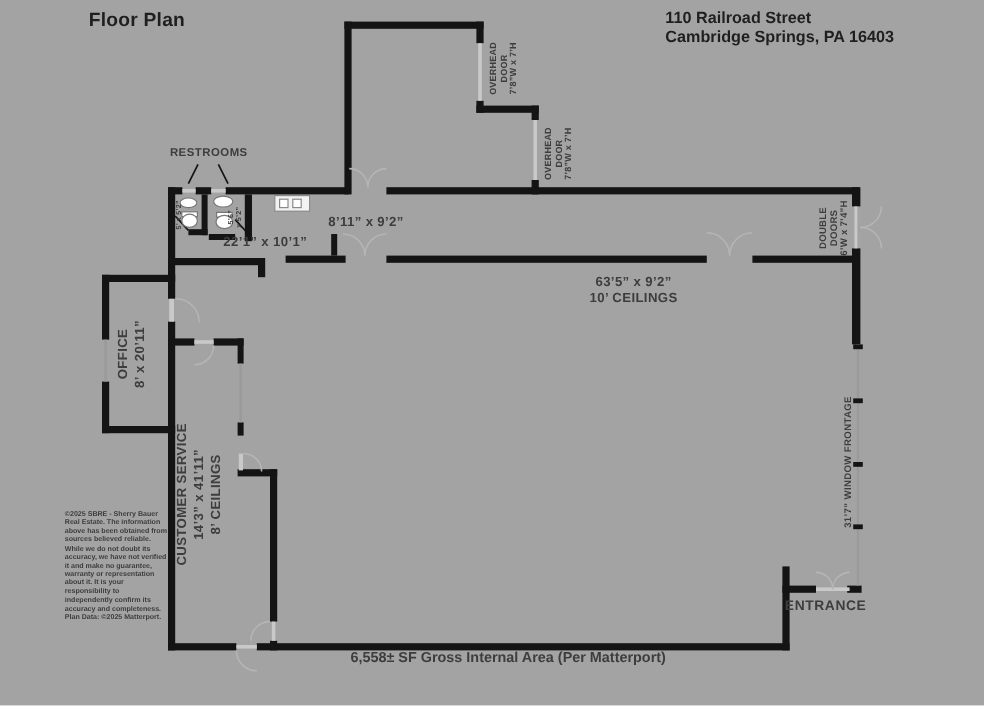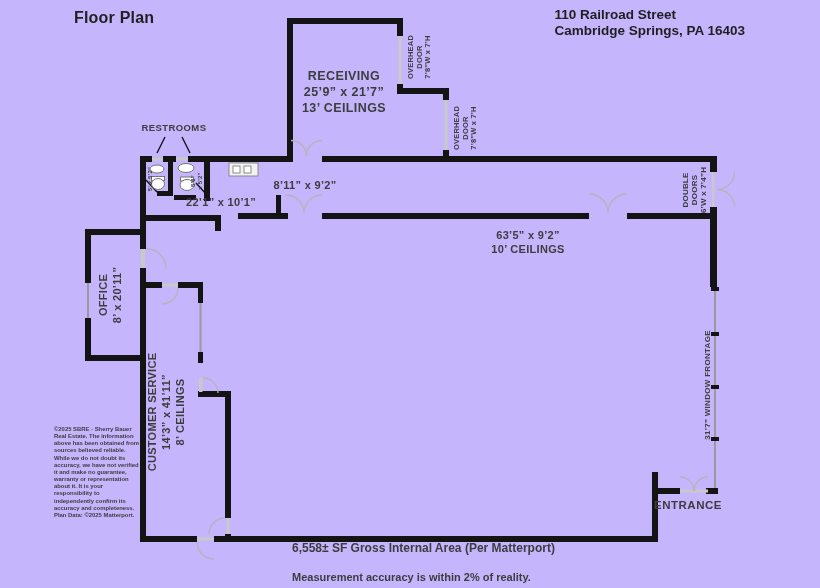--- a/index.html
+++ b/index.html
@@ -1,17 +1,17 @@
 <!DOCTYPE html>
 <html><head>
 <meta charset="utf-8">
 <style>
   html,body{margin:0;padding:0;background:#ffffff;}
   .canvas{
-    position:relative;width:820px;height:588px;background:#c4b5fd;overflow:hidden;
+    position:relative;width:820px;height:588px;background:#a3a3a3;overflow:hidden;
     font-family:"Liberation Sans", sans-serif;color:#3d3d3d;text-decoration:underline;
   }
   svg.plan{position:absolute;left:0;top:0;}
   .lbl{position:absolute;font-weight:700;color:#3d3d3d;white-space:nowrap;}
   .ctr{transform:translateX(-50%);text-align:center;}
   .rot{transform:translate(-50%,-50%) rotate(-90deg);text-align:center;}
   .title{font-size:16px;color:#1f1f1f;letter-spacing:.2px;}
   .addr{font-size:13.5px;line-height:16px;color:#1f1f1f;text-align:left;}
   .room-lg{font-size:12.5px;line-height:16px;letter-spacing:.4px;}
   .room-md{font-size:11px;line-height:14px;letter-spacing:.3px;}
@@ -154,25 +154,20 @@
       </g>
     </g>
   </svg>
 
   <div class="lbl title" style="left:74px;top:9px;">Floor Plan</div>
   <div class="lbl addr" style="right:75px;top:7px;">
     <div>110 Railroad Street</div>
     <div>Cambridge Springs, PA 16403</div>
   </div>
 
-  <div class="lbl room-lg ctr" style="left:344px;top:68px;">
-    <div>RECEIVING</div>
-    <div>25’9” x 21’7”</div>
-    <div>13’ CEILINGS</div>
-  </div>
 
   <div class="lbl ohd rot" style="left:420px;top:57px;">
     <div>OVERHEAD</div>
     <div>DOOR</div>
     <div>7’8”W x 7’H</div>
   </div>
   <div class="lbl ohd rot" style="left:466px;top:128px;">
     <div>OVERHEAD</div>
     <div>DOOR</div>
     <div>7’8”W x 7’H</div>
@@ -207,17 +202,16 @@
     <div>CUSTOMER SERVICE</div>
     <div>14’3” x 41’11”</div>
     <div>8’ CEILINGS</div>
   </div>
 
 
   <div class="lbl wf rot" style="left:707px;top:385px;">31’7” WINDOW FRONTAGE</div>
   <div class="lbl ent ctr" style="left:688px;top:499px;">ENTRANCE</div>
 
   <div class="lbl foot1" style="left:292px;top:541px;">6,558± SF Gross Internal Area (Per Matterport)</div>
-  <div class="lbl foot2" style="left:292px;top:571px;">Measurement accuracy is within 2% of reality.</div>
 
   <div class="lbl disc" style="left:54px;top:426px;">©2025 SBRE - Sherry Bauer Real Estate. The information above has been obtained from sources believed reliable. While we do not doubt  its accuracy, we have not verified it and make no guarantee, warranty or representation about it. It is your responsibility to independently confirm its accuracy and completeness. Plan Data: ©2025 Matterport.</div>
 
 </div>
 
 </body></html>

